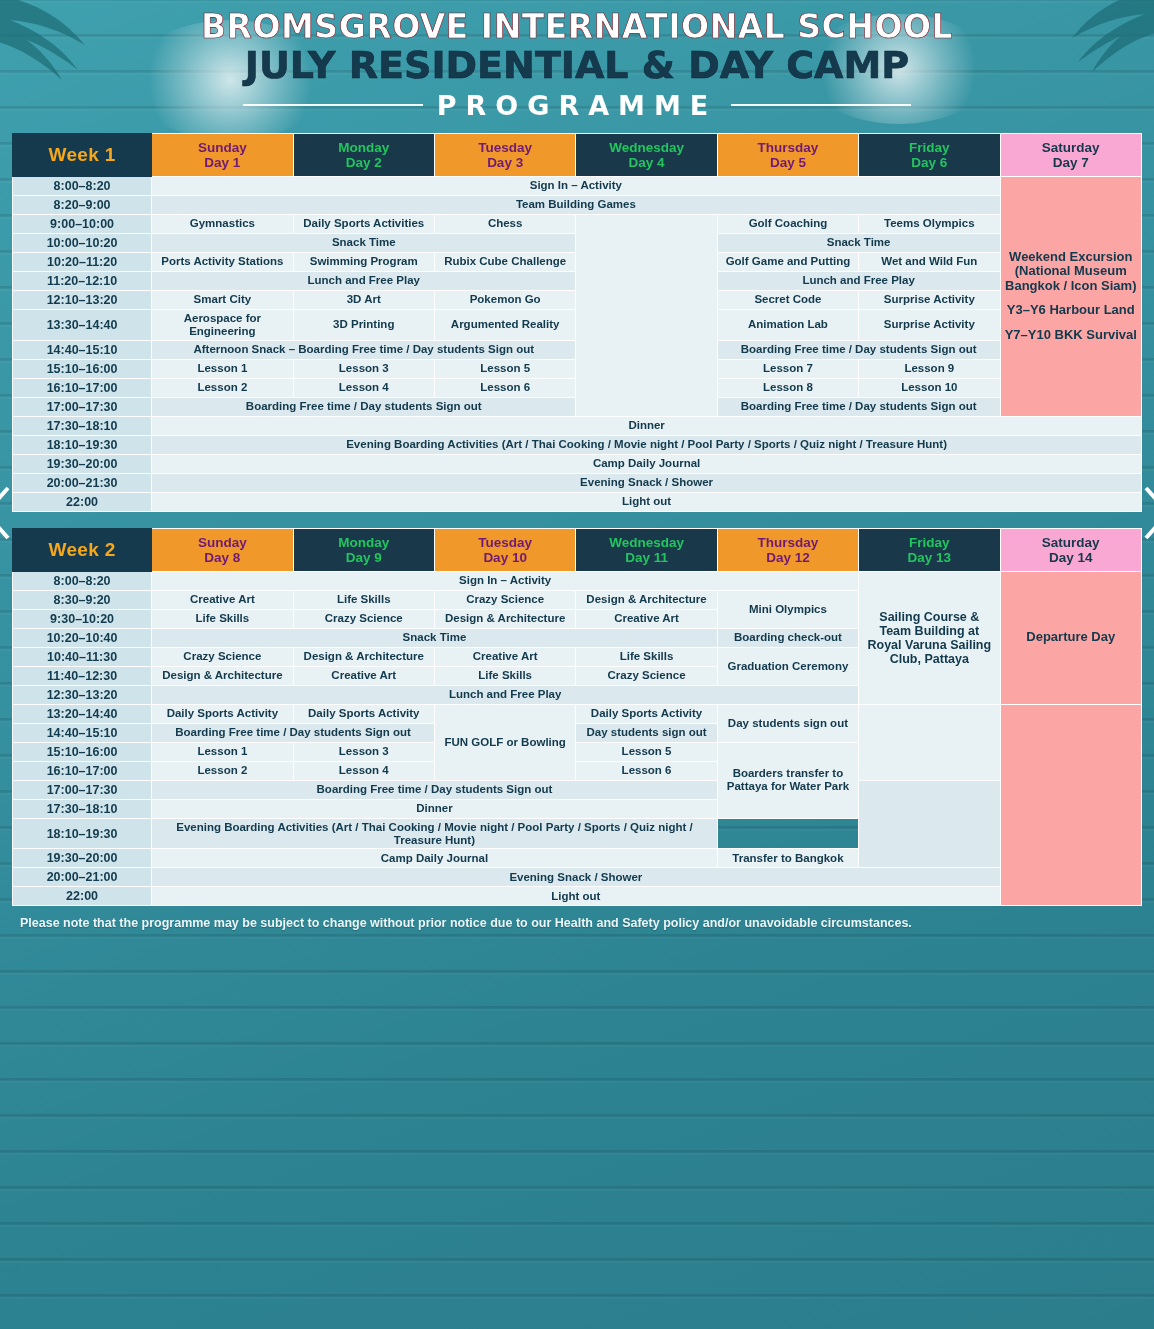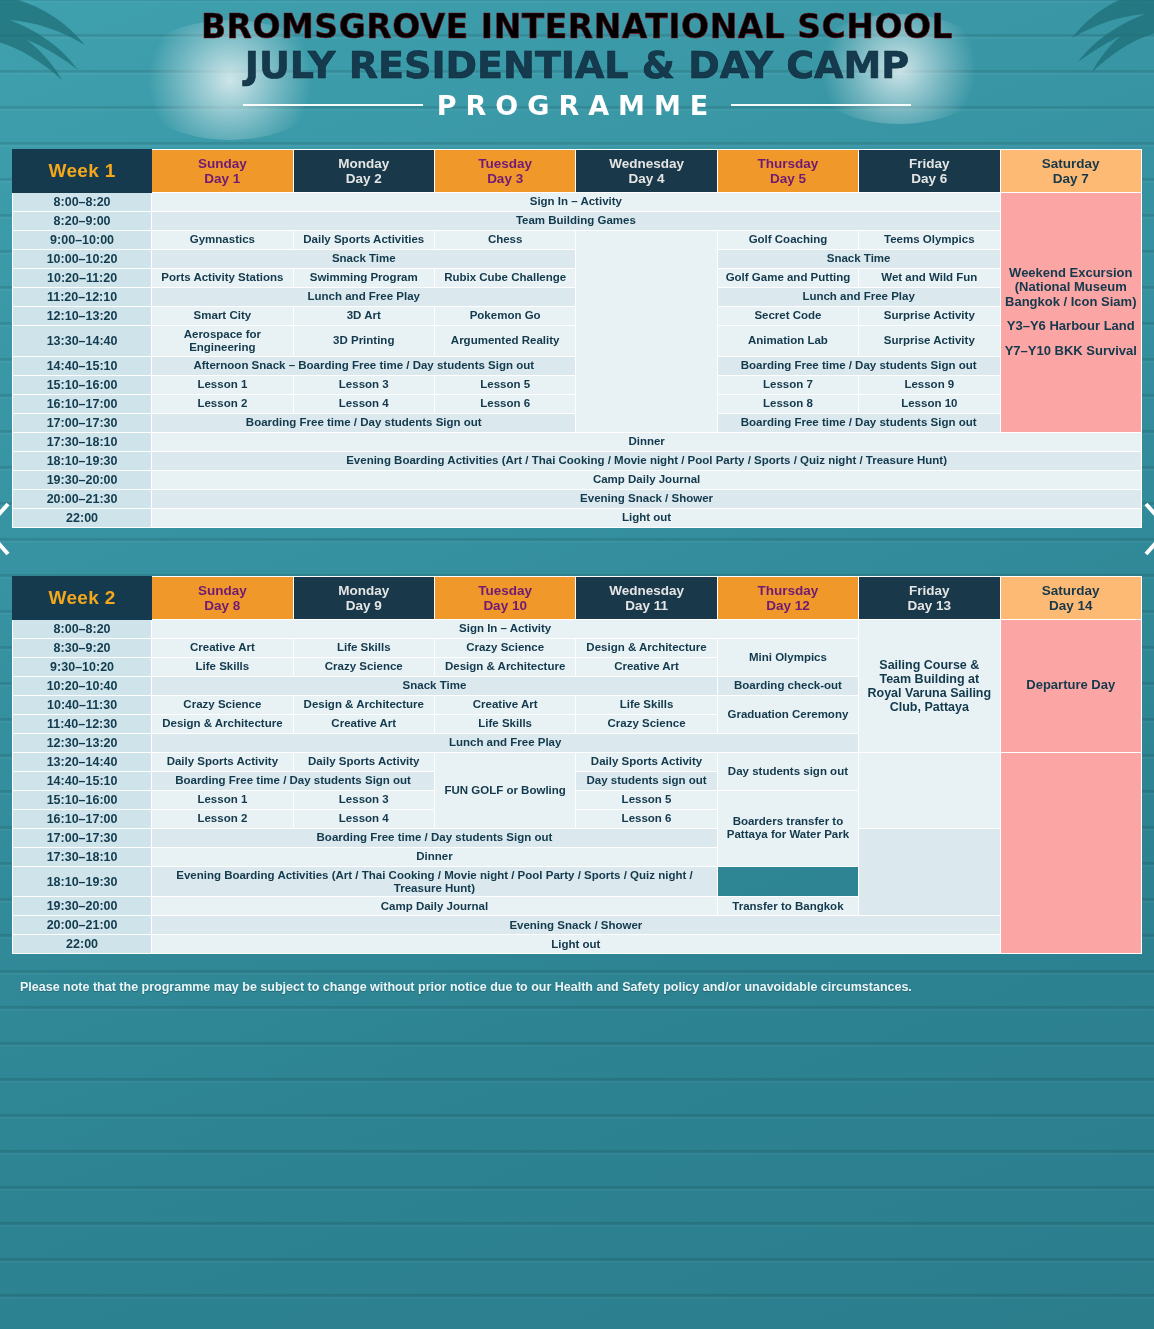--- a/index.html
+++ b/index.html
@@ -39,21 +39,21 @@
     padding: 6px 0 4px;
     position: relative;
   }
   .glow {
     position: absolute; border-radius: 50%;
     background: radial-gradient(circle, rgba(255,255,255,0.75) 0%, rgba(255,255,255,0.25) 45%, rgba(255,255,255,0) 70%);
     z-index: -1;
   }
   .title1 {
     font-size: 33px; font-weight: 800; letter-spacing: .5px;
-    color: #000000;
+    color: #ffffff;
     font-family: "DejaVu Sans", sans-serif;
     -webkit-text-stroke: 0.6px #7e0f1e;
     line-height: 1.05;
     margin: 4px 0 0;
   }
   .title2 {
     font-size: 38px; font-weight: 800;
     color: #153a4e;
     font-family: "DejaVu Sans", sans-serif;
     line-height: 1.05;
@@ -66,21 +66,21 @@
     margin: 2px 0 8px;
   }
   .title3-wrap .rule { height: 2px; background: #fff; width: 180px; opacity: .95; }
   .title3 {
     font-size: 27px; font-weight: 800; color: #ffffff;
     letter-spacing: 9px;
     font-family: "DejaVu Sans", sans-serif;
   }
 
   
-  .week-wrap { position: relative; margin: 16px 12px; }
+  .week-wrap { position: relative; margin: 0 12px; }
   table.sched {
     width: 100%;
     border-collapse: collapse;
     table-layout: fixed;
     font-size: 11.5px;
     color: #12394c;
   }
   table.sched td, table.sched th {
     border: 1px solid #ffffff;
     text-align: center;
@@ -102,22 +102,22 @@
     padding: 9px 2px;
     border-color:#163a4d;
   }
   thead th.dayhead {
     font-size: 13.5px;
     color: #133a4d;
     padding: 6px 2px;
     line-height: 1.12;
   }
   thead th.orange { background: #f0992a; color:#701a75; }
-  thead th.dark   { background: #19394b; color:#e5e5e5; }
-  thead th.sat    { background: #fdba74; color:#16384a; }
+  thead th.dark   { background: #19394b; color:#22c55e; }
+  thead th.sat    { background: #f9a8d4; color:#16384a; }
 
   td.time {
     background: #cfe3ea;
     color: #123b4e;
     font-size: 12.5px;
     font-weight: 800;
   }
   td.cell { background: #e8f1f4; }
   td.cell.alt { background: #dbe9ee; }
   td.satcell {

